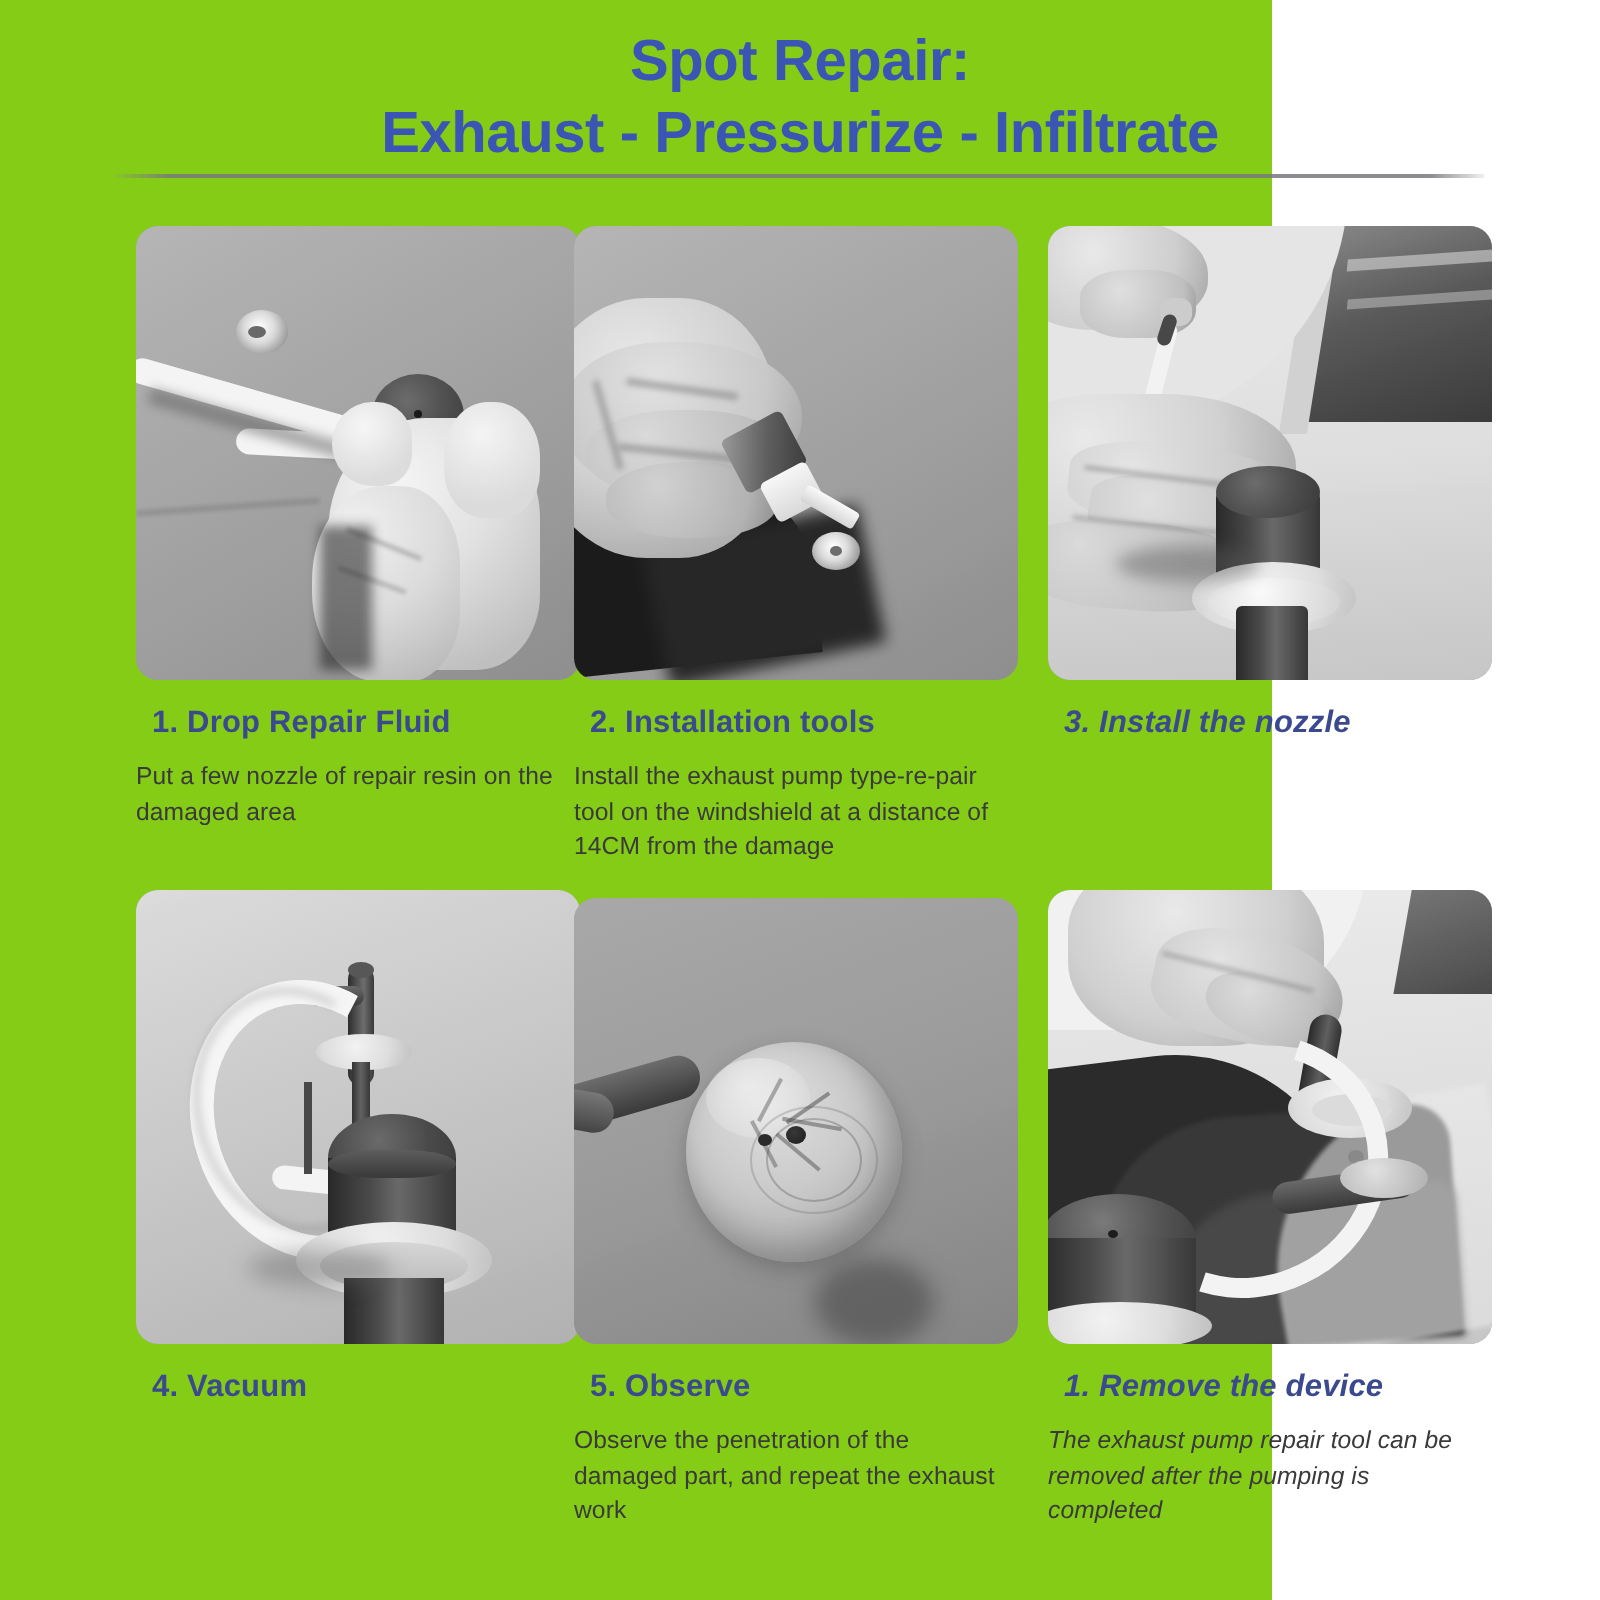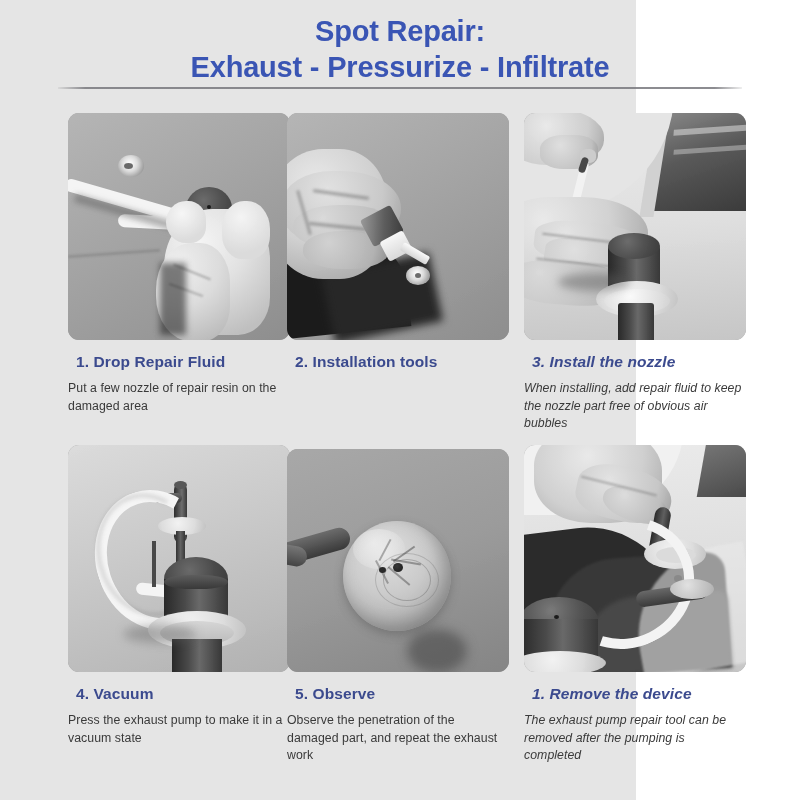--- a/index.html
+++ b/index.html
@@ -11,21 +11,21 @@
     width: 800px;
     height: 800px;
     background: #ffffff;
     font-family: "Liberation Sans", sans-serif;
     overflow: hidden;
   }
   .page {
     position: relative;
     width: 636px;
     height: 800px;
-    background: #e5e5e5;
+    background: #84cc16;
   }
 
   
   .header {
     position: absolute;
     left: 0;
     top: 0;
     width: 800px;
     height: 92px;
     text-align: center;
@@ -236,20 +236,21 @@
 
           <div style="position:absolute;left:96px;top:122px;width:26px;height:22px;background:linear-gradient(to bottom,#f4f4f2,#d6d6d4);border-radius:3px;transform:rotate(-28deg);"></div>
 
           <div style="position:absolute;left:113px;top:136px;width:30px;height:9px;background:linear-gradient(to bottom,#f6f6f4,#d2d2d0);border-radius:2px;transform:rotate(30deg);"></div>
 
           <div class="chip" style="left:119px;top:153px;width:24px;height:19px;"></div>
           <div style="position:absolute;left:128px;top:160px;width:6px;height:5px;border-radius:50%;background:#6d6d6a;"></div>
         </div>
       </div>
       <div class="cap-title">2. Installation tools</div>
+      <div class="cap-body">Install the exhaust pump type-re-pair tool on the windshield at a distance of 14CM from the damage</div>
     </div>
 
     <div class="cell col-2 row-0">
       <div class="photo">
         <div class="scene glass-white">
 
           <div style="position:absolute;left:132px;top:-6px;width:100px;height:104px;background:linear-gradient(160deg,#8b8b89 0%,#5a5a58 45%,#3d3d3b 100%);transform:skewX(-9deg);"></div>
           <div style="position:absolute;left:124px;top:-4px;width:14px;height:108px;background:#cfcfcd;transform:skewX(-9deg);"></div>
           <div style="position:absolute;left:150px;top:14px;width:80px;height:6px;background:rgba(220,220,218,0.55);transform:skewX(-9deg) rotate(-4deg);"></div>
           <div style="position:absolute;left:150px;top:34px;width:80px;height:5px;background:rgba(210,210,208,0.45);transform:skewX(-9deg) rotate(-4deg);"></div>
@@ -282,21 +283,20 @@
 
           <div class="flange" style="left:72px;top:168px;width:82px;height:36px;"></div>
           <div class="flange" style="left:80px;top:176px;width:66px;height:24px;background:radial-gradient(circle at 40% 30%,#f7f7f5,#cfcfcd);"></div>
 
           <div class="darkcyl" style="left:94px;top:190px;width:36px;height:40px;border-radius:3px;"></div>
 
           <div style="position:absolute;left:34px;top:160px;width:72px;height:18px;background:rgba(90,90,88,0.45);filter:blur(4px);border-radius:50%;"></div>
         </div>
       </div>
       <div class="cap-title">3. Install the nozzle</div>
-      <div class="cap-body">When installing, add repair fluid to keep the nozzle part free of obvious air bubbles</div>
     </div>
 
     <div class="cell col-0 row-1">
       <div class="photo">
         <div class="scene glass-light">
 
           <div style="position:absolute;left:106px;top:38px;width:13px;height:60px;border-radius:7px;background:linear-gradient(to right,#2f2f2f,#6e6e6e 60%,#3b3b3b);"></div>
           <div style="position:absolute;left:106px;top:36px;width:13px;height:8px;border-radius:50%;background:#585858;"></div>
 
           <div class="flange" style="left:90px;top:72px;width:48px;height:18px;"></div>
@@ -323,21 +323,20 @@
 
           <div class="flange" style="left:80px;top:166px;width:98px;height:38px;"></div>
           <div style="position:absolute;left:92px;top:176px;width:74px;height:24px;border-radius:50%;background:linear-gradient(to bottom,#d4d4d2,#b8b8b6);"></div>
 
           <div class="darkcyl" style="left:104px;top:194px;width:50px;height:40px;"></div>
 
           <div style="position:absolute;left:56px;top:180px;width:72px;height:18px;background:rgba(100,100,98,0.4);filter:blur(5px);border-radius:50%;"></div>
         </div>
       </div>
       <div class="cap-title">4. Vacuum</div>
-      <div class="cap-body">Press the exhaust pump to make it in a vacuum state</div>
     </div>
 
     <div class="cell col-1 row-1">
       <div class="photo" style="margin-top:4px;height:223px;">
         <div class="scene glass-grey" style="background:linear-gradient(160deg,#a7a7a5 0%,#9a9a98 50%,#858583 100%);">
 
           <div style="position:absolute;left:-10px;top:86px;width:74px;height:22px;border-radius:11px;
                background:linear-gradient(to bottom,#6d6d6b,#3c3c3a);transform:rotate(-16deg);"></div>
           <div style="position:absolute;left:-16px;top:96px;width:36px;height:20px;border-radius:10px;
                background:linear-gradient(to bottom,#787876,#464644);transform:rotate(10deg);"></div>

